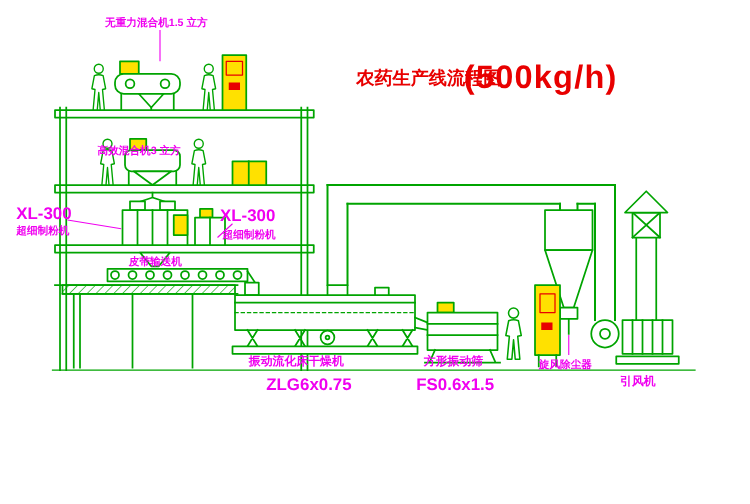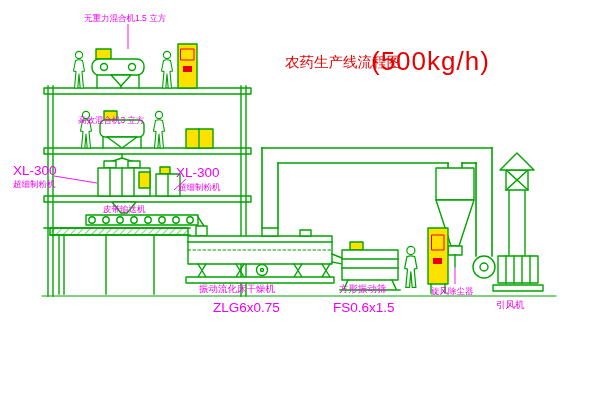--- a/index.html
+++ b/index.html
@@ -1,17 +1,17 @@
 <!DOCTYPE html>
 <html><head>
 <meta charset="utf-8">
 <style>
   html,body{margin:0;padding:0;background:#fff;}
   #stage{position:relative;width:600px;height:403px;background:#ffffff;overflow:hidden;
-         font-family:"Liberation Sans","DejaVu Sans",sans-serif;}
+         font-family:"Liberation Sans","DejaVu Sans",sans-serif;font-weight:bold;}
   svg{display:block;}
   text{font-family:"Liberation Sans","DejaVu Sans",sans-serif;}
   .mg{fill:#f000f0;}
   .rd{fill:#e80000;}
   .s8{font-size:8.5px;}
   .s9{font-size:9.5px;}
   .s13{font-size:13.5px;}
   .s15{font-size:14.5px;}
   .s26{font-size:26px;letter-spacing:1px;}
 </style>

